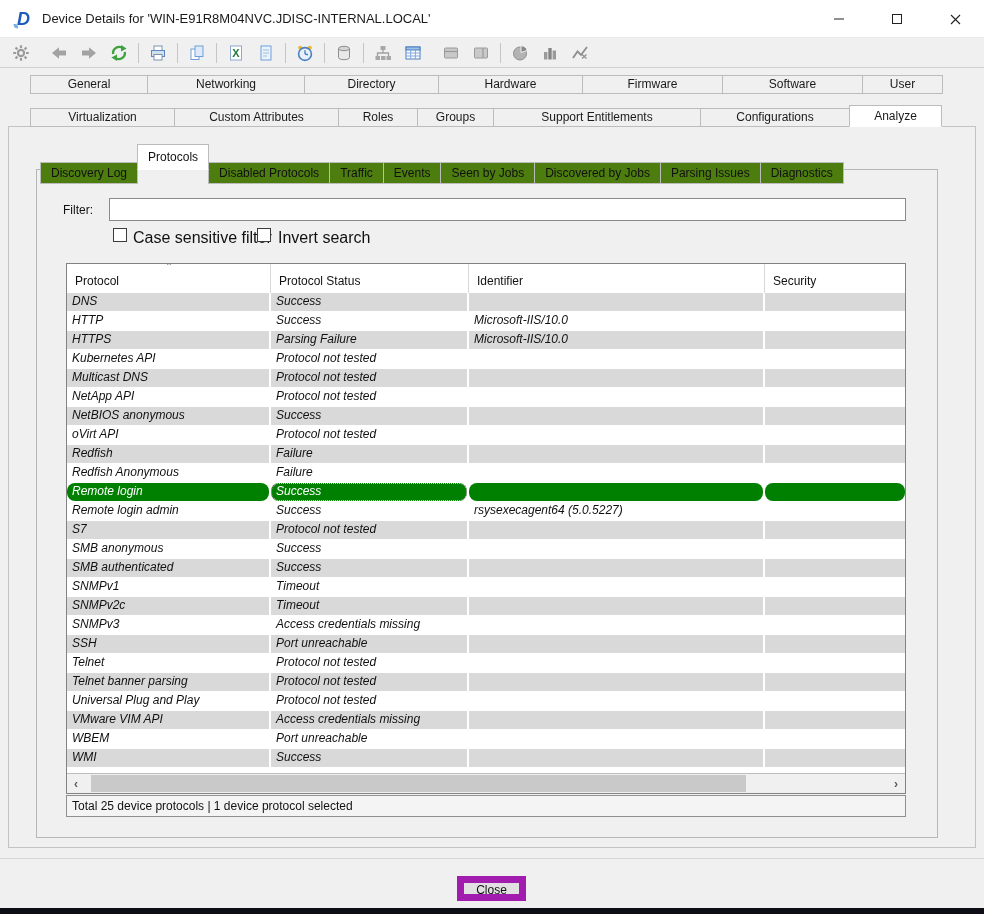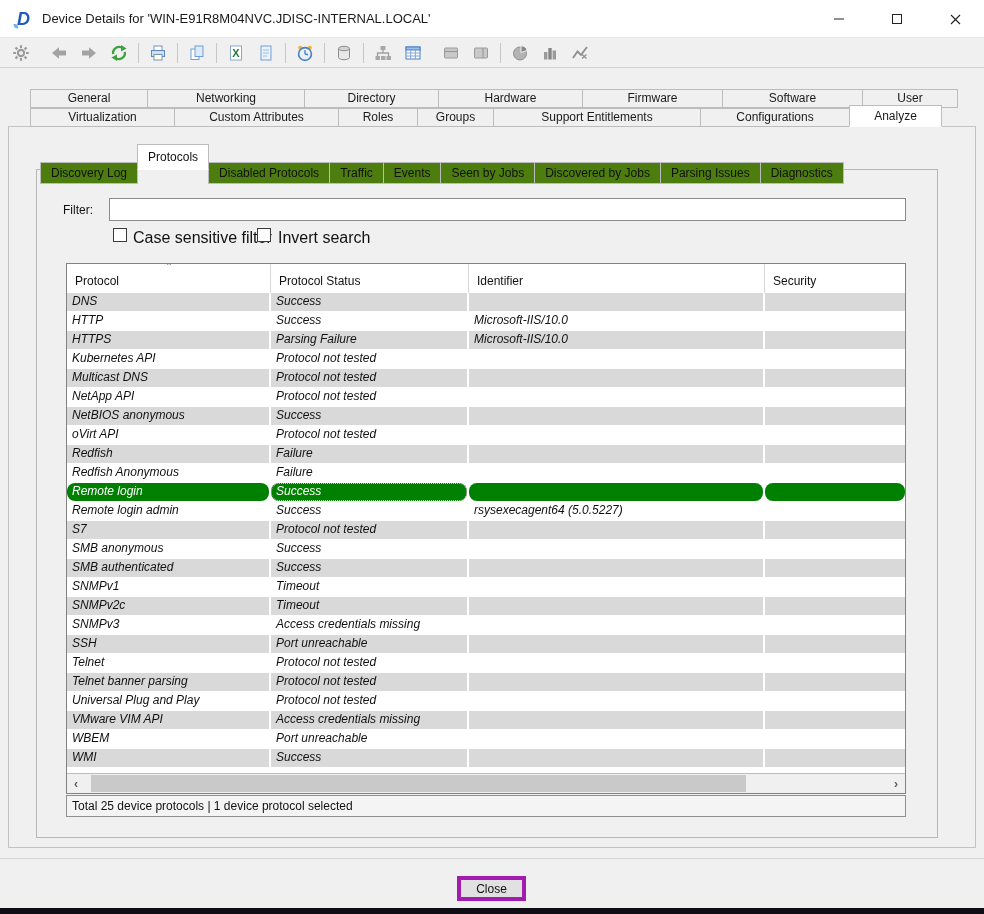--- a/index.html
+++ b/index.html
@@ -28,35 +28,35 @@
     position: absolute; top: 38px; left: 0; width: 100%; height: 30px;
     background: #f0f0f0; border-bottom: 1px solid #d2d2d2;
     display: flex; align-items: center; padding-left: 6px;
   }
   .tbtn { width: 26px; height: 24px; display: flex; align-items: center; justify-content: center; margin: 0 2px; }
   .tsep { width: 1px; height: 20px; background: #c6c6c6; margin: 0 4px; }
   .tgap { width: 8px; }
 
   
   .tabs-row { position: absolute; left: 30px; display: flex; }
-  .tabs-row1 { top: 89px; }
+  .tabs-row1 { top: 75px; }
   .tabs-row2 { top: 108px; }
   .tabs-row .tab {
     height: 19px; line-height: 17px; text-align: center;
     background: #f0f0f0; border: 1px solid #bcbcbc; margin-left: -1px;
     font-size: 12px; color: #1a1a1a; overflow: hidden; white-space: nowrap;
   }
   .tabs-row .tab:first-child { margin-left: 0; }
   .tabs-row1 .tab:nth-child(1){width:118px}
   .tabs-row1 .tab:nth-child(2){width:158px}
   .tabs-row1 .tab:nth-child(3){width:135px}
   .tabs-row1 .tab:nth-child(4){width:145px}
   .tabs-row1 .tab:nth-child(5){width:141px}
   .tabs-row1 .tab:nth-child(6){width:141px}
-  .tabs-row1 .tab:nth-child(7){width:96px}
+  .tabs-row1 .tab:nth-child(7){width:81px}
   .tabs-row2 .tab:nth-child(1){width:145px}
   .tabs-row2 .tab:nth-child(2){width:165px}
   .tabs-row2 .tab:nth-child(3){width:80px}
   .tabs-row2 .tab:nth-child(4){width:77px}
   .tabs-row2 .tab:nth-child(5){width:208px}
   .tabs-row2 .tab:nth-child(6){width:150px}
   .tabs-row2 .tab:nth-child(7){width:93px}
   .tabs-row2 .tab.selected {
     background: #ffffff; height: 22px; margin-top: -3px; line-height: 21px;
     border-bottom: 1px solid #ffffff; position: relative; z-index: 3;
@@ -139,21 +139,21 @@
   .table-statusbar {
     position: absolute; top: 625px; left: 29px; width: 840px; height: 22px;
     border: 1px solid #8f8f8f; background: #f4f4f4; font-size: 12px;
     line-height: 20px; padding-left: 5px; white-space: nowrap; overflow: hidden;
   }
 
   
   .footer-sep { position: absolute; top: 858px; left: 0; width: 100%; height: 1px; background: #d6d6d6; }
   .close-button {
     position: absolute; top: 876px; left: 457px; width: 69px; height: 25px;
-    background: #e1e1e1; border: 4px solid #a21caf; font-family: "Liberation Sans", sans-serif;
+    background: #e1e1e1; border: 7px solid #a21caf; font-family: "Liberation Sans", sans-serif;
     font-size: 12px; color: #111;
   }
   .bottom-edge { position: absolute; bottom: 0; left: 0; width: 100%; height: 6px; background: #0d0d15; }
 </style>
 </head>
 <body>
 
 <div class="window">
 
   <div class="titlebar">

